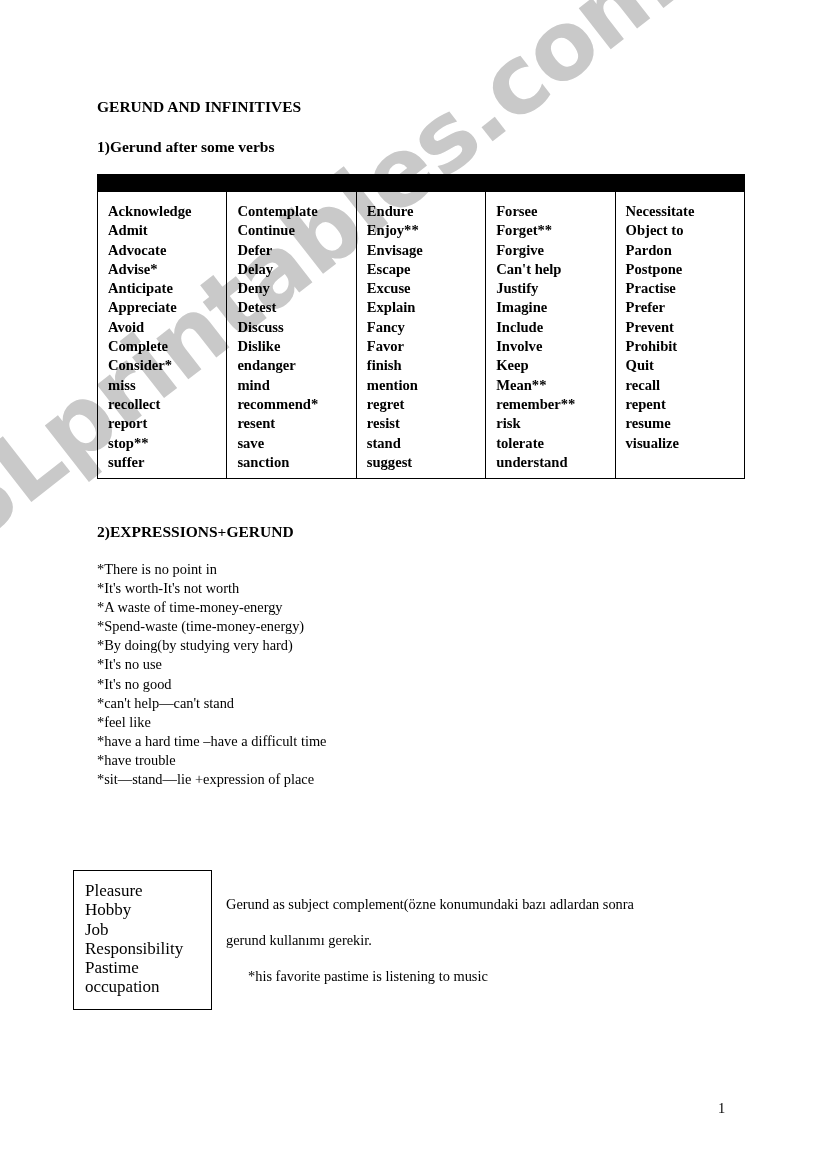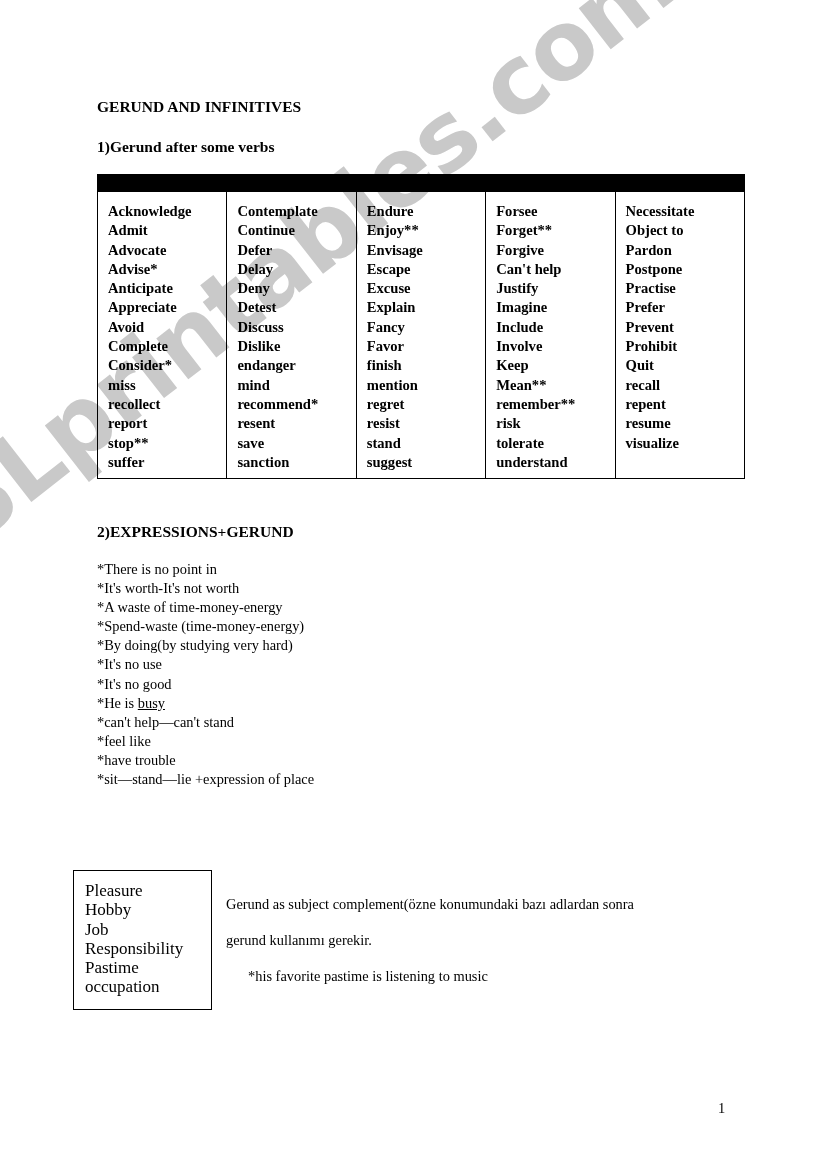--- a/index.html
+++ b/index.html
@@ -265,23 +265,23 @@
     <div class="heading" id="section2-heading">2)EXPRESSIONS+GERUND</div>
 
     <div id="expressions">
         <div class="expr-item">*There is no point in</div>
         <div class="expr-item">*It's worth-It's not worth</div>
         <div class="expr-item">*A waste of time-money-energy</div>
         <div class="expr-item">*Spend-waste (time-money-energy)</div>
         <div class="expr-item">*By doing(by studying very hard)</div>
         <div class="expr-item">*It's no use</div>
         <div class="expr-item">*It's no good</div>
-        <div class="expr-item"><span>*He is </span><u>busy</u></div>
         <div class="expr-item">*can't help—can't stand</div>
         <div class="expr-item">*feel like</div>
+        <div class="expr-item">*have a hard time –have a difficult time</div>
         <div class="expr-item">*have trouble</div>
         <div class="expr-item">*sit—stand—lie +expression of place</div>
       </div>
 
     <div id="noun-box">
       <div id="noun-box-inner">
           <div class="noun-item">Pleasure</div>
           <div class="noun-item">Hobby</div>
           <div class="noun-item">Job</div>
           <div class="noun-item">Responsibility</div>

